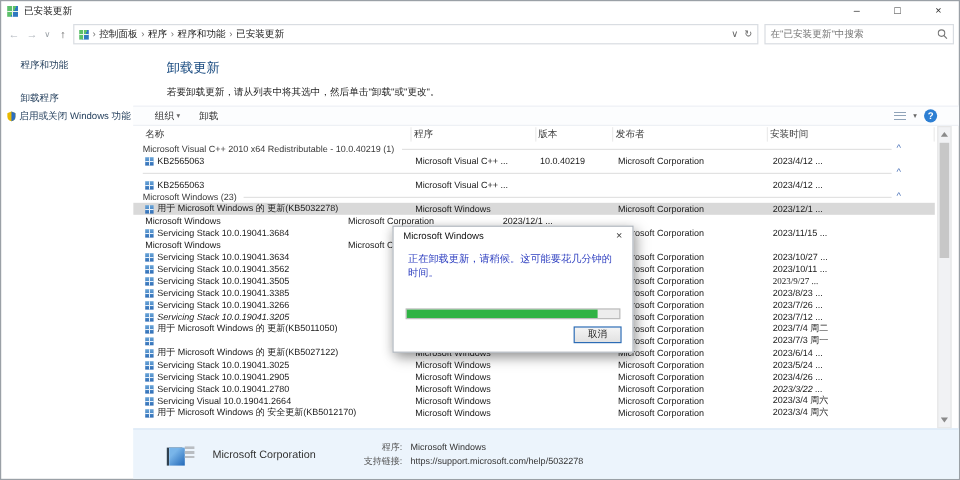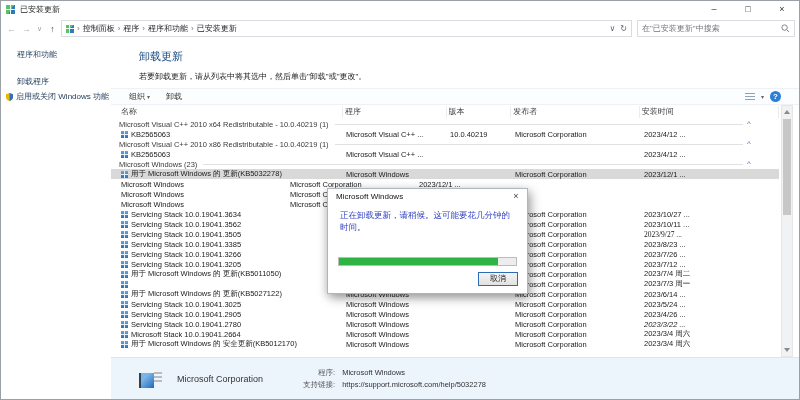--- a/index.html
+++ b/index.html
@@ -210,21 +210,20 @@
               <span class="cell name-cell" style="width: 225px;">
                 <span class="row-icon"></span>
                 <span>KB2565063</span>
               </span>
               <span class="cell" style="width: 104px;">Microsoft Visual C++ ...</span>
               <span class="cell" style="width: 65px;">10.0.40219</span>
               <span class="cell" style="width: 129px;">Microsoft Corporation</span>
               <span class="cell" style="width: 140px;">2023/4/12 ...</span>
             </div>
             <div class="group-row">
-              <span class="glabel">Microsoft Visual C++ 2010 x86 Redistributable - 10.0.40219 (1)</span>
               <span class="gline"></span>
               <span class="gchev">^</span>
             </div>
             <div class="rowline">
               <span class="cell name-cell" style="width: 225px;">
                 <span class="row-icon"></span>
                 <span>KB2565063</span>
               </span>
               <span class="cell" style="width: 104px;">Microsoft Visual C++ ...</span>
               <span class="cell" style="width: 65px;"></span>
@@ -246,20 +245,24 @@
               <span class="cell" style="width: 129px;">Microsoft Corporation</span>
               <span class="cell" style="width: 140px;">2023/12/1 ...</span>
             </div>
             <div class="rowline">
               <span class="cell" style="width: 104px;">Microsoft Windows</span>
               <span class="cell" style="width: 65px;"></span>
               <span class="cell" style="width: 129px;">Microsoft Corporation</span>
               <span class="cell" style="width: 140px;">2023/12/1 ...</span>
             </div>
             <div class="rowline">
+              <span class="cell name-cell" style="width: 225px;">
+                <span class="row-icon"></span>
+                <span>Servicing Stack 10.0.19041.3684</span>
+              </span>
               <span class="cell" style="width: 104px;">Microsoft Windows</span>
               <span class="cell" style="width: 65px;"></span>
               <span class="cell" style="width: 129px;">Microsoft Corporation</span>
               <span class="cell" style="width: 140px;">2023/11/15 ...</span>
             </div>
             <div class="rowline">
               <span class="cell" style="width: 104px;">Microsoft Windows</span>
               <span class="cell" style="width: 65px;"></span>
               <span class="cell" style="width: 129px;">Microsoft Corporation</span>
               <span class="cell" style="width: 140px;">2023/11/15 ...</span>
@@ -308,21 +311,21 @@
               <span class="cell name-cell" style="width: 225px;">
                 <span class="row-icon"></span>
                 <span>Servicing Stack 10.0.19041.3266</span>
               </span>
               <span class="cell" style="width: 104px;">Microsoft Windows</span>
               <span class="cell" style="width: 65px;"></span>
               <span class="cell" style="width: 129px;">Microsoft Corporation</span>
               <span class="cell" style="width: 140px;">2023/7/26 ...</span>
             </div>
             <div class="rowline">
-              <span class="cell name-cell" style="width: 225px;">
+              <span class="cell name-cell" style="width: 225px; font-style: italic;">
                 <span class="row-icon"></span>
                 <span>Servicing Stack 10.0.19041.3205</span>
               </span>
               <span class="cell" style="width: 104px;">Microsoft Windows</span>
               <span class="cell" style="width: 65px;"></span>
               <span class="cell" style="width: 129px;">Microsoft Corporation</span>
               <span class="cell" style="width: 140px;">2023/7/12 ...</span>
             </div>
             <div class="rowline">
               <span class="cell name-cell" style="width: 225px;">
@@ -379,21 +382,21 @@
                 <span>Servicing Stack 10.0.19041.2780</span>
               </span>
               <span class="cell" style="width: 104px;">Microsoft Windows</span>
               <span class="cell" style="width: 65px;"></span>
               <span class="cell" style="width: 129px;">Microsoft Corporation</span>
               <span class="cell" style="width: 140px; font-style: italic;">2023/3/22 ...</span>
             </div>
             <div class="rowline">
               <span class="cell name-cell" style="width: 225px;">
                 <span class="row-icon"></span>
-                <span>Microsoft Stack 10.0.19041.2664</span>
+                <span>Servicing Visual 10.0.19041.2664</span>
               </span>
               <span class="cell" style="width: 104px;">Microsoft Windows</span>
               <span class="cell" style="width: 65px;"></span>
               <span class="cell" style="width: 129px;">Microsoft Corporation</span>
               <span class="cell" style="width: 140px;">2023/3/4 周六</span>
             </div>
             <div class="rowline">
               <span class="cell name-cell" style="width: 225px;">
                 <span class="row-icon"></span>
                 <span>用于 Microsoft Windows 的 安全更新(KB5012170)</span>

